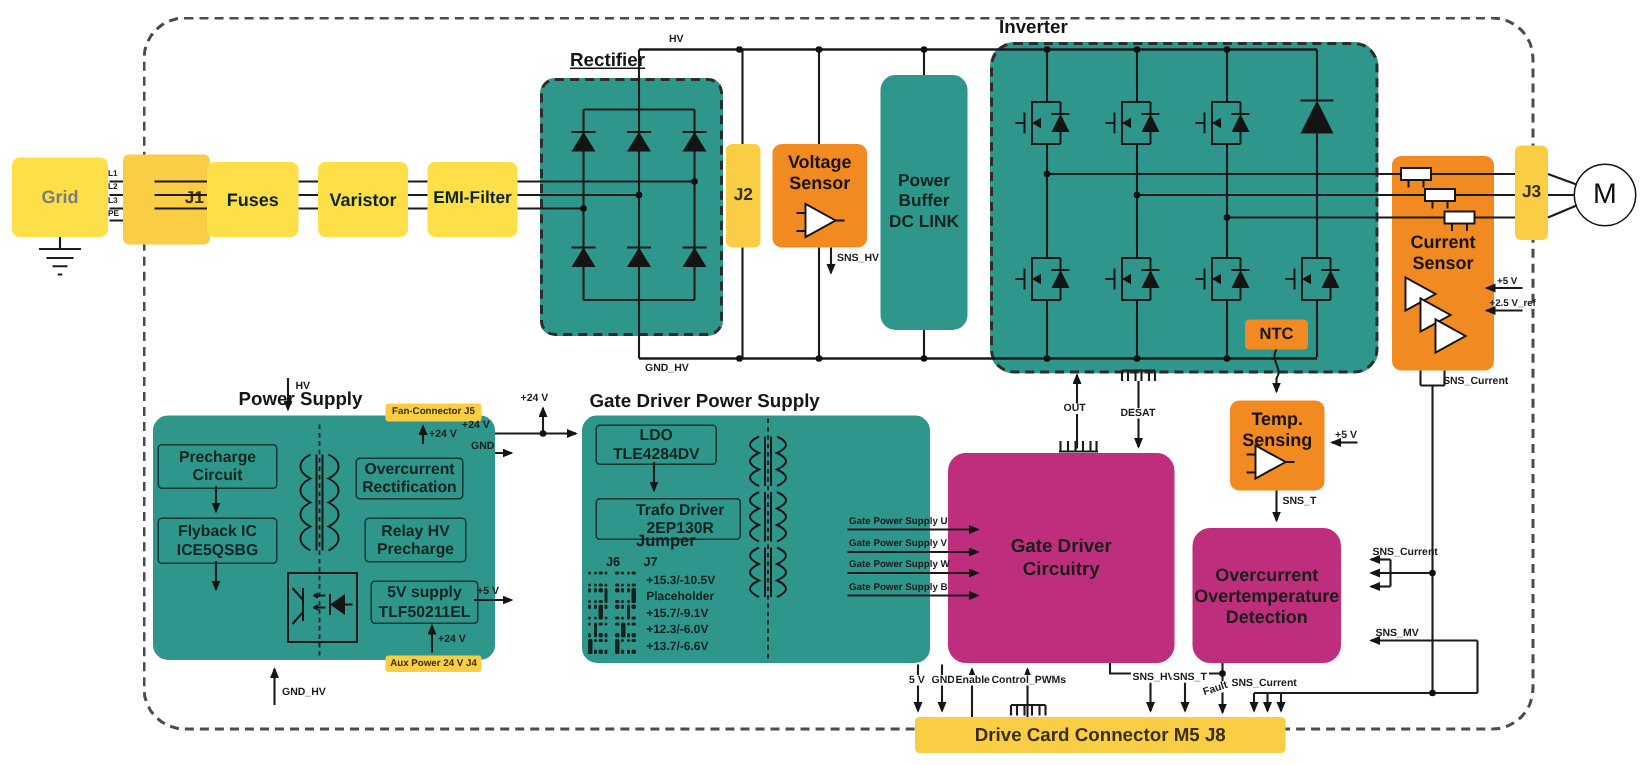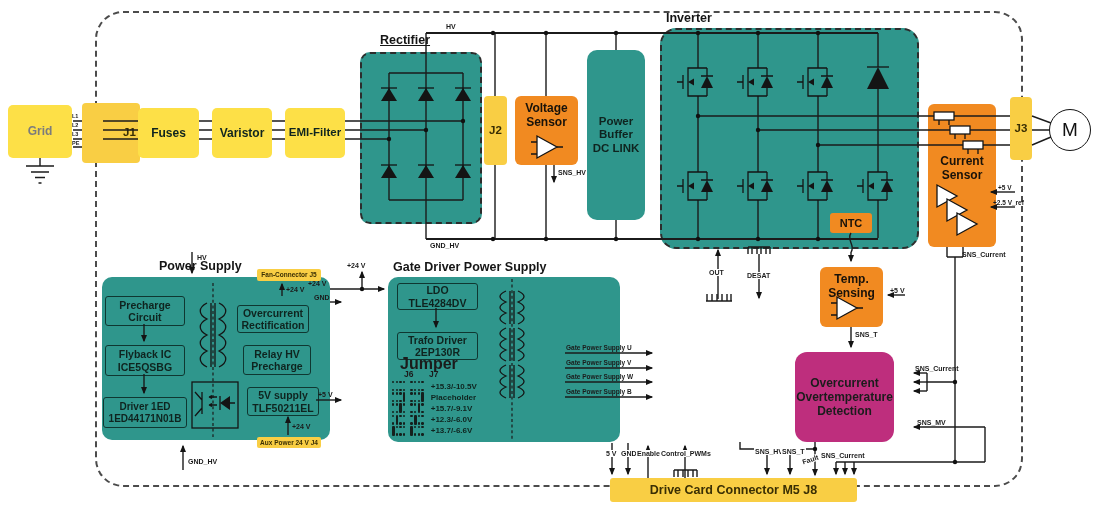--- a/index.html
+++ b/index.html
@@ -104,24 +104,20 @@
   <div class="blk bigteal" style="left:102px;top:277px;width:228px;height:163px;"></div>
   <div class="title" style="left:112px;top:259px;margin-left:47px;">Power Supply</div>
   <div class="inner" style="left:105px;top:296px;width:78px;height:28px;">
       <span>Precharge
 Circuit</span>
     </div>
   <div class="inner" style="left:105px;top:345px;width:78px;height:29px;">
       <span>Flyback IC
 ICE5QSBG</span>
     </div>
-  <div class="inner" style="left:103px;top:397px;width:82px;height:29px;font-size:10px;">
-      <span>Driver 1ED
-1ED44171N01B</span>
-    </div>
   <div class="inner" style="left:237px;top:305px;width:70px;height:26px;">
       <span>Overcurrent
 Rectification</span>
     </div>
   <div class="inner" style="left:243px;top:345px;width:66px;height:28px;">
       <span>Relay HV
 Precharge</span>
     </div>
   <div class="inner" style="left:247px;top:387px;width:70px;height:27px;">
       <span>5V supply
@@ -133,25 +129,25 @@
   <div class="blk yellow" style="left:257px;top:437px;width:64px;height:11px;font-size:6.5px;border-radius:2px;">
       <span>Aux Power 24 V J4</span>
     </div>
 
   <div class="blk bigteal" style="left:388px;top:277px;width:232px;height:165px;"></div>
   <div class="title" style="left:393px;top:260px;">Gate Driver Power Supply</div>
   <div class="inner" style="left:397px;top:283px;width:79px;height:25px;">
       <span>LDO
 TLE4284DV</span>
     </div>
-  <div class="inner" style="left:397px;top:332px;width:79px;height:26px;">
+  <div class="inner" style="left:397px;top:332px;width:79px;height:26px;padding-left:16px;">
       <span>Trafo Driver
 2EP130R</span>
     </div>
-  <div class="lbl" style="left:400px;top:356px;font-size:16px;">Jumper</div>
+  <div class="lbl" style="left:424px;top:356px;font-size:11px;">Jumper</div>
   <div class="lbl" style="left:404px;top:370px;font-size:8.5px;">J6</div>
   <div class="lbl" style="left:429px;top:370px;font-size:8.5px;">J7</div>
   <div id="jumper-rows">
       <div class="jrow">
         <span class="jicon">
           <i class="jcol">
             <b class="jdot"></b>
             <b class="jdot"></b>
           </i>
           <i class="jcol">
@@ -314,20 +310,24 @@
           </i>
           <i class="jcol">
             <b class="jdot"></b>
             <b class="jdot"></b>
           </i>
         </span>
         <span class="jval">+13.7/-6.6V</span>
       </div>
     </div>
 
+  <div class="blk magenta" style="left:632px;top:302px;width:151px;height:140px;font-size:12.5px;">
+      <span>Gate Driver
+Circuitry</span>
+    </div>
   <div class="blk orange topalign" style="left:820px;top:267px;width:63px;height:60px;padding-top:5px;box-sizing:border-box;">
       <span>Temp.
 Sensing</span>
     </div>
   <div class="blk magenta" style="left:795px;top:352px;width:99px;height:90px;">
       <span>Overcurrent
 Overtemperature
 Detection</span>
     </div>
 

